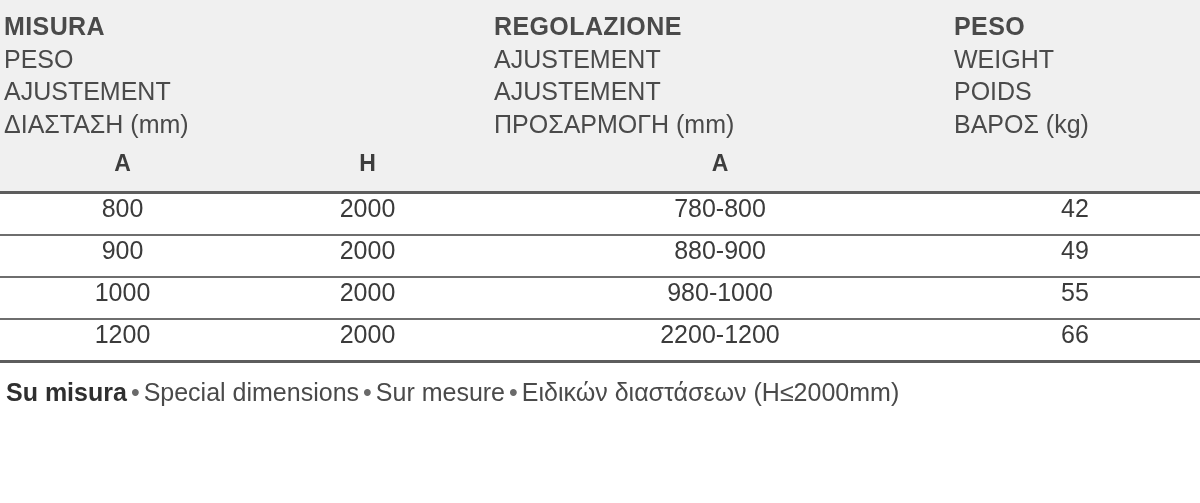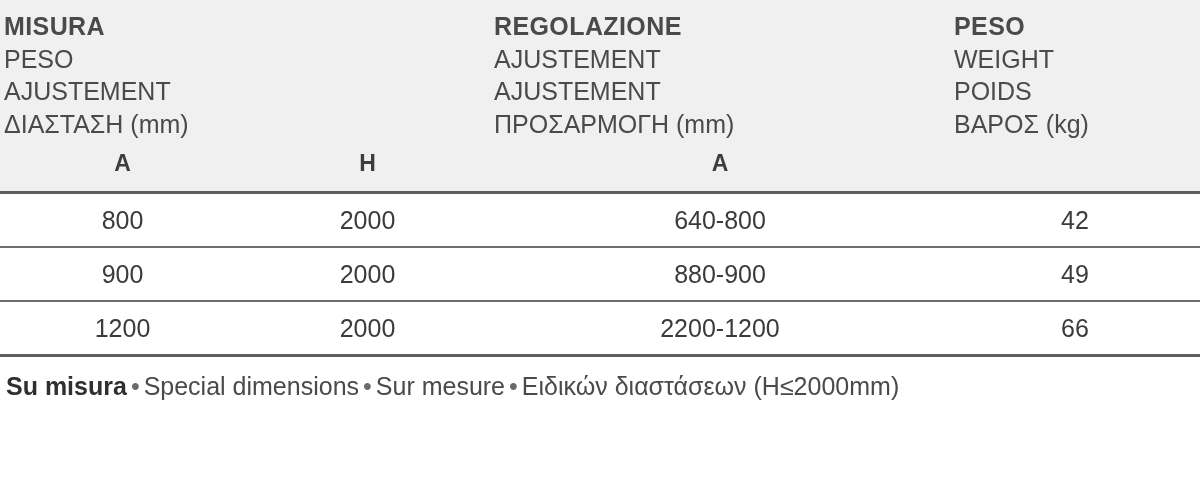--- a/index.html
+++ b/index.html
@@ -55,21 +55,21 @@
     text-align: center;
     font-weight: bold;
     font-size: 23px;
     color: #3d3d3d;
   }
   tbody tr td {
     border-top: 2px solid #6e6e6e;
     text-align: center;
     font-size: 25px;
     color: #3b3b3b;
-    padding: 12px 4px 11px 4px;
+    padding: 0 4px 11px 4px;
     background: #ffffff;
   }
   tbody tr:first-child td {
     border-top: 3px solid #5d5d5d;
   }
   .footnote-wrap {
     border-top: 3px solid #5d5d5d;
     padding: 14px 6px 0 6px;
     width: 1200px;
     box-sizing: border-box;
@@ -126,28 +126,34 @@
         <th>A</th>
         <th>H</th>
         <th>A</th>
         <th></th>
       </tr>
     </thead>
     <tbody>
       <tr>
         <td>800</td>
         <td>2000</td>
-        <td>640-800</td>
+        <td>780-800</td>
         <td>42</td>
       </tr>
       <tr>
         <td>900</td>
         <td>2000</td>
         <td>880-900</td>
         <td>49</td>
+      </tr>
+      <tr>
+        <td>1000</td>
+        <td>2000</td>
+        <td>980-1000</td>
+        <td>55</td>
       </tr>
       <tr>
         <td>1200</td>
         <td>2000</td>
         <td>2200-1200</td>
         <td>66</td>
       </tr>
     </tbody>
   </table>
 

